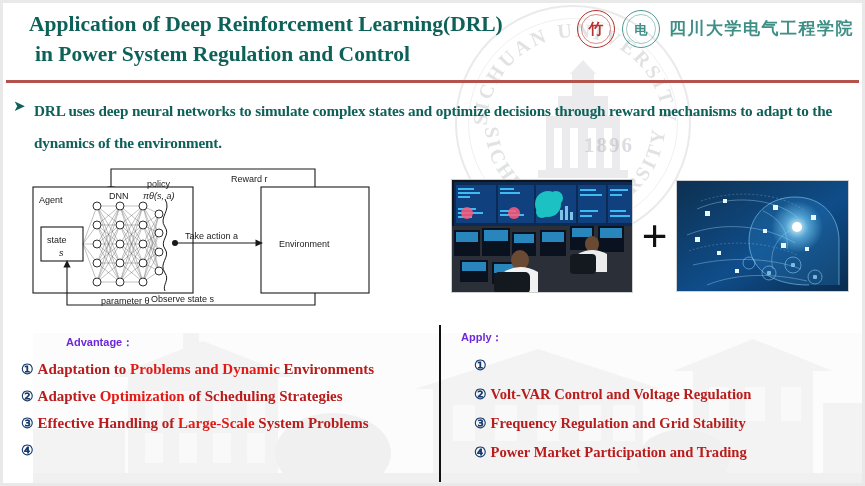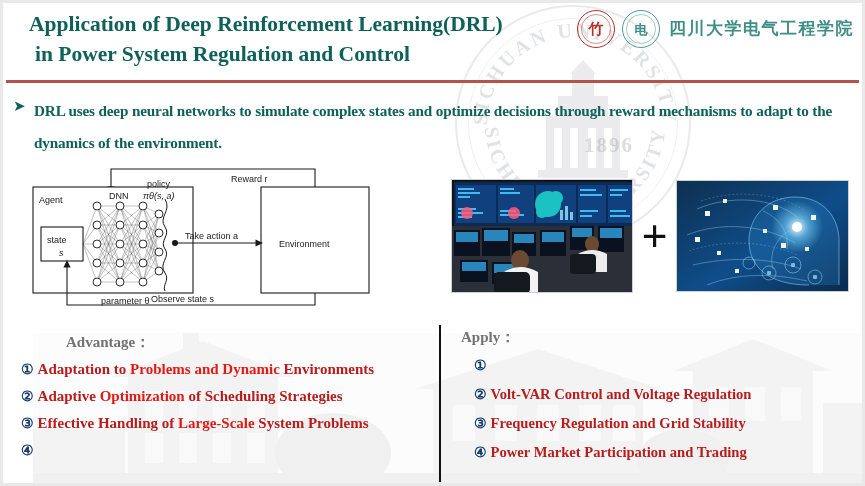--- a/index.html
+++ b/index.html
@@ -247,23 +247,23 @@
     z-index: 3;
   }
   .col-right {
     position: absolute;
     left: 458px; top: 322px;
     width: 400px;
     z-index: 3;
   }
 
   .section-head {
-    color: #737373;
-    font-family: Liberation Serif, serif;
-    font-size: 15px;
+    color: #6d28d9;
+    font-family: Liberation Sans, sans-serif;
+    font-size: 11px;
     font-weight: bold;
     line-height: 24px;
     white-space: nowrap;
   }
   .head-indent-left { padding-left: 45px; }
 
   .list { margin-top: 2px; }
   .list-item {
     display: flex;
     align-items: baseline;

